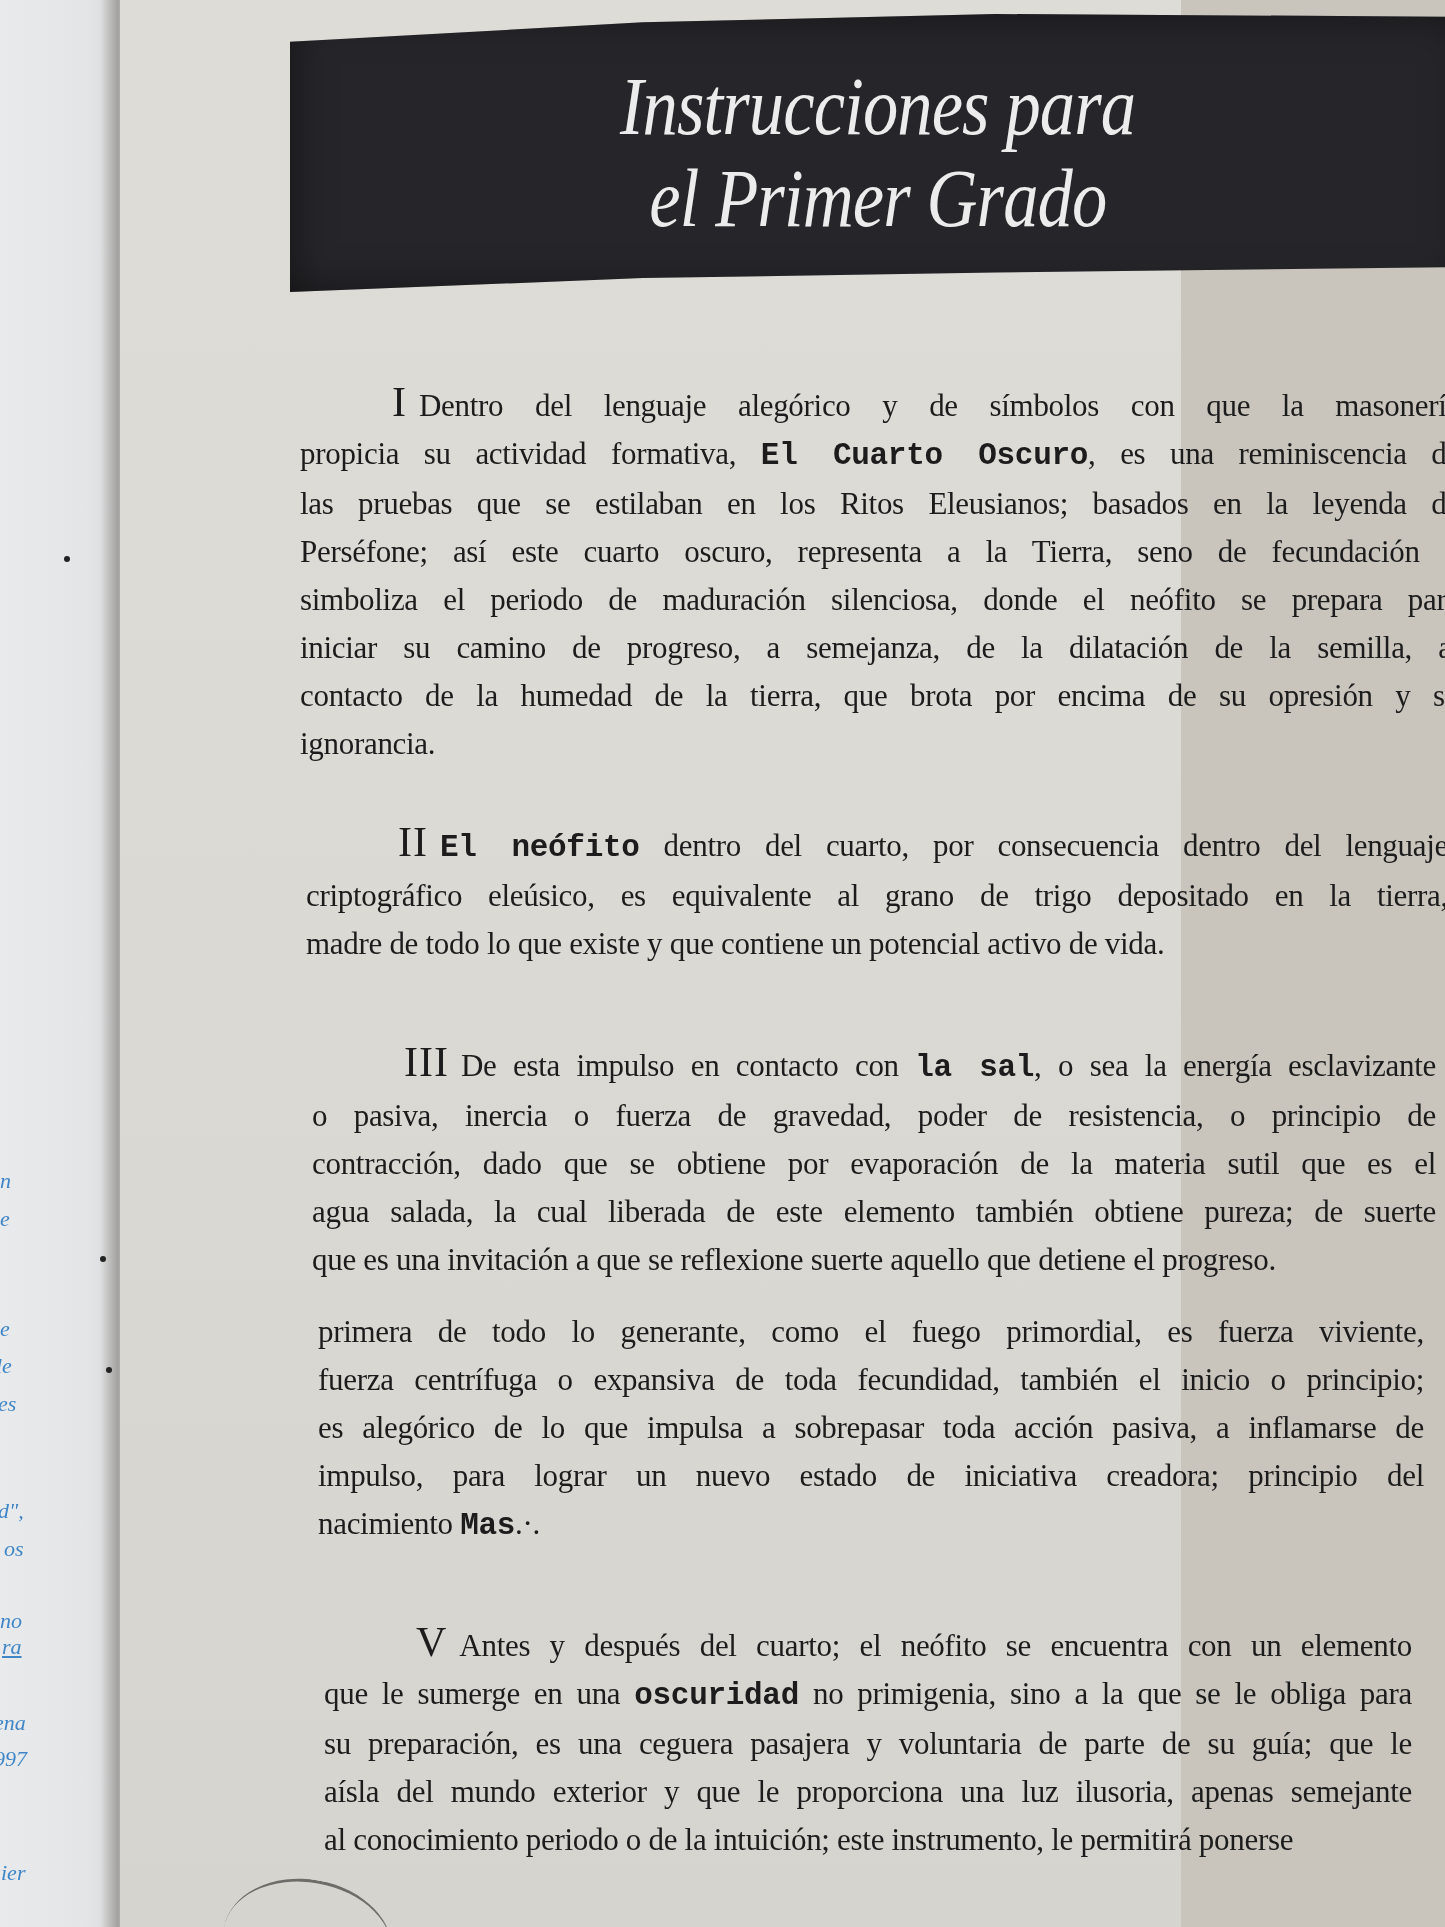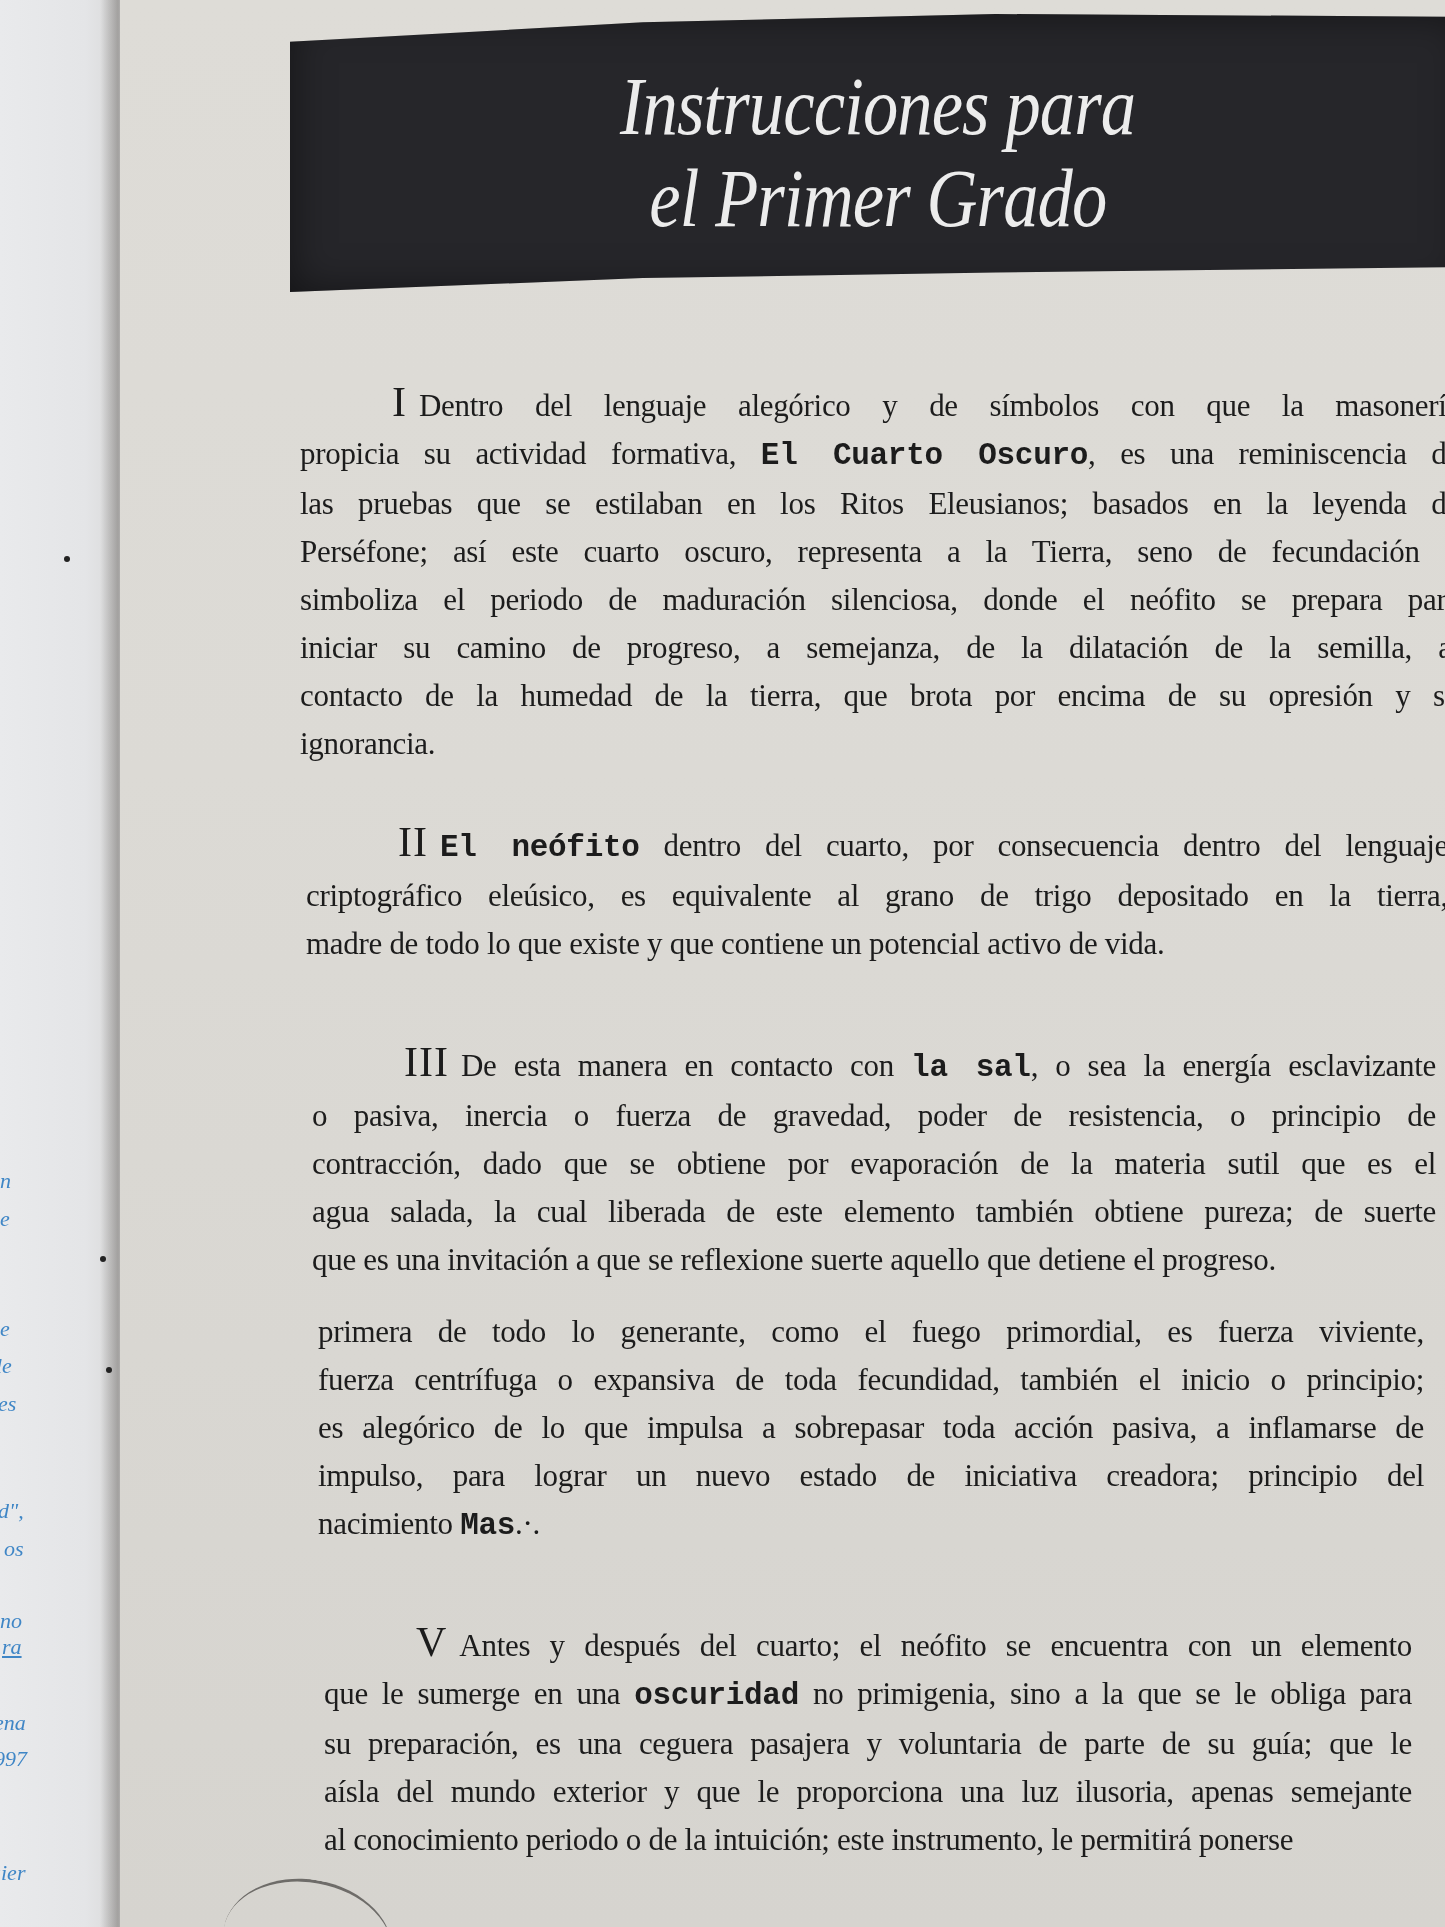--- a/index.html
+++ b/index.html
@@ -46,21 +46,21 @@
       width: 6px;
       height: 6px;
       background: #222;
       border-radius: 50%;
     }
     
     .page {
       position: absolute;
       left: 120px;
       top: 0;
-      width: 1325px;
+      width: 1061px;
       height: 1927px;
       background: linear-gradient(180deg, #dedcd7 0%, #dcdad5 40%, #d6d4cf 100%);
     }
     .title-block {
       position: absolute;
       left: 170px;
       top: 14px;
       width: 1176px;
       height: 278px;
       background: #26262a;
@@ -162,21 +162,21 @@
         <span class="line"><span>iniciar su camino de progreso, a semejanza, de la dilatación de la semilla, al</span></span>
         <span class="line"><span>contacto de la humedad de la tierra, que brota por encima de su opresión y su</span></span>
         <span class="line last"><span>ignorancia.</span></span>
       </div>
       <div class="section" style="position: absolute; top: 440px; left: 6px; width: 1142px;">
         <span class="line"><span class="numeral">II</span><span class="bold">El neófito</span><span> dentro del cuarto, por consecuencia dentro del lenguaje</span></span>
         <span class="line"><span>criptográfico eleúsico, es equivalente al grano de trigo depositado en la tierra,</span></span>
         <span class="line last"><span>madre de todo lo que existe y que contiene un potencial activo de vida.</span></span>
       </div>
       <div class="section" style="position: absolute; top: 660px; left: 12px; width: 1124px;">
-        <span class="line"><span class="numeral">III</span><span>De esta manera en contacto con </span><span class="bold">la sal</span><span>, o sea la energía esclavizante</span></span>
+        <span class="line"><span class="numeral">III</span><span>De esta impulso en contacto con </span><span class="bold">la sal</span><span>, o sea la energía esclavizante</span></span>
         <span class="line"><span>o pasiva, inercia o fuerza de gravedad, poder de resistencia, o principio de</span></span>
         <span class="line"><span>contracción, dado que se obtiene por evaporación de la materia sutil que es el</span></span>
         <span class="line"><span>agua salada, la cual liberada de este elemento también obtiene  pureza; de suerte</span></span>
         <span class="line last"><span>que es una invitación a que se reflexione suerte aquello que detiene el progreso.</span></span>
       </div>
       <div class="section" style="position: absolute; top: 930px; left: 18px; width: 1106px;">
         <span class="line"><span>primera de todo lo generante, como el fuego primordial, es fuerza viviente,</span></span>
         <span class="line"><span>fuerza centrífuga o expansiva de toda fecundidad, también el inicio o principio;</span></span>
         <span class="line"><span>es alegórico de lo que impulsa a sobrepasar toda acción pasiva, a inflamarse de</span></span>
         <span class="line"><span>impulso, para lograr un nuevo estado de iniciativa creadora; principio del</span></span>

